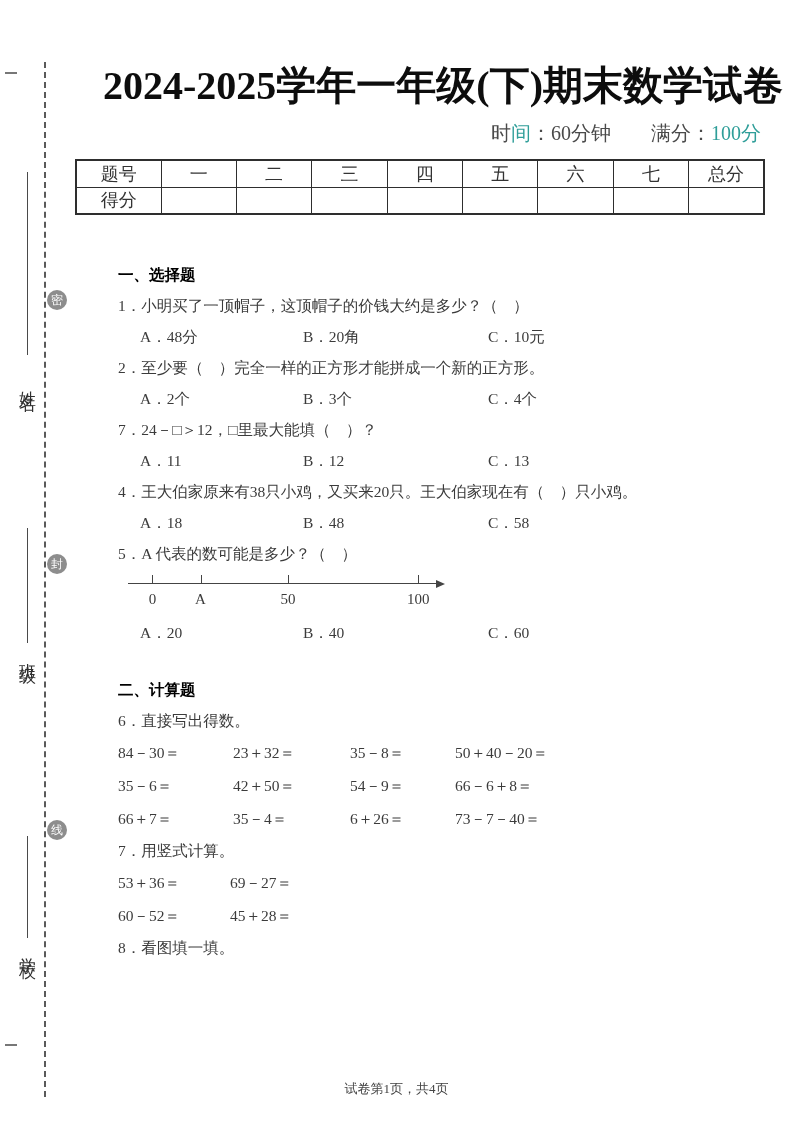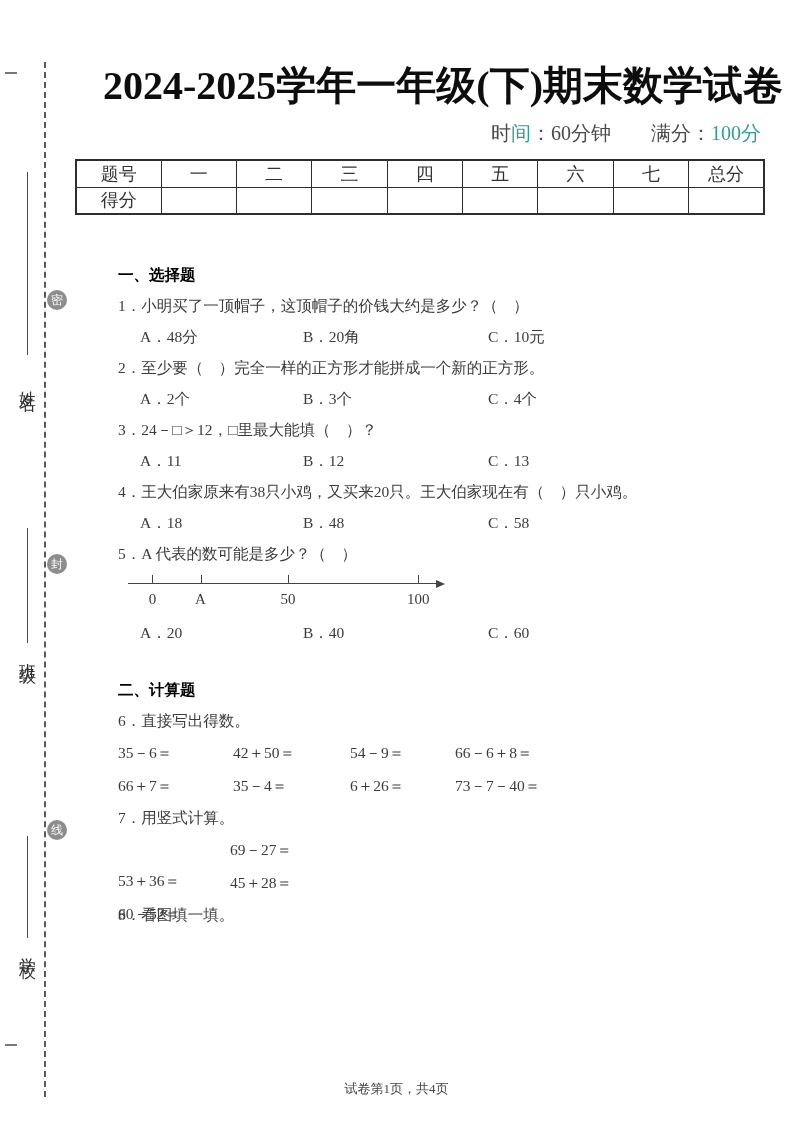--- a/index.html
+++ b/index.html
@@ -61,21 +61,21 @@
   
   .content { margin-top:44px; padding-left:43px; font-size:15.5px; color:#3b3b3b; }
   .line { height:31px; line-height:31px; white-space:nowrap; }
   .sec-title { font-weight:bold; color:#000000; }
   .opts { padding-left:22px; display:flex; }
   .opts .oA { width:163px; } .opts .oB { width:185px; } .opts .oC { flex:1; }
 
   .calc-row { height:33px; line-height:33px; display:flex; white-space:nowrap; }
   .calc-row .c1 { width:115px; } .calc-row .c2 { width:117px; } .calc-row .c3 { width:105px; }
   .vert-row { height:33px; line-height:33px; display:flex; white-space:nowrap; }
-  .vert-row .c1 { width:112px;margin-top:31px; }
+  .vert-row .c1 { width:112px; }
 
   
   .numberline { position:relative; margin-left:10px; width:318px; height:48px; }
   .nl-line { position:absolute; left:0; top:14px; width:310px; height:0; border-top:1.5px solid #444; }
   .nl-arrow {
     position:absolute; left:308px; top:10.5px; width:0; height:0;
     border-left:9px solid #444; border-top:4.5px solid transparent; border-bottom:4.5px solid transparent;
   }
   .nl-tick { position:absolute; top:6px; height:9px; width:0; border-left:1.5px solid #444; }
   .nl-label { position:absolute; top:19px; height:22px; line-height:22px; transform:translateX(-50%); font-size:15px; }
@@ -151,21 +151,21 @@
         <span class="oC">C．10元</span>
       </div>
 
       <div class="line">2．至少要（　）完全一样的正方形才能拼成一个新的正方形。</div>
       <div class="line opts">
         <span class="oA">A．2个</span>
         <span class="oB">B．3个</span>
         <span class="oC">C．4个</span>
       </div>
 
-      <div class="line">3．24－□＞12，□里最大能填（　）？</div>
+      <div class="line">7．24－□＞12，□里最大能填（　）？</div>
       <div class="line opts">
         <span class="oA">A．11</span>
         <span class="oB">B．12</span>
         <span class="oC">C．13</span>
       </div>
 
       <div class="line">4．王大伯家原来有38只小鸡，又买来20只。王大伯家现在有（　）只小鸡。</div>
       <div class="line opts">
         <span class="oA">A．18</span>
         <span class="oB">B．48</span>
@@ -190,20 +190,26 @@
       <div class="line opts">
         <span class="oA">A．20</span>
         <span class="oB">B．40</span>
         <span class="oC">C．60</span>
       </div>
 
       <div class="line sec-title" style="margin-top:26px;">二、计算题</div>
 
       <div class="line">6．直接写出得数。</div>
       <div class="calc-row">
+        <span class="c1">84－30＝</span>
+        <span class="c2">23＋32＝</span>
+        <span class="c3">35－8＝</span>
+        <span>50＋40－20＝</span>
+      </div>
+      <div class="calc-row">
         <span class="c1">35－6＝</span>
         <span class="c2">42＋50＝</span>
         <span class="c3">54－9＝</span>
         <span>66－6＋8＝</span>
       </div>
       <div class="calc-row">
         <span class="c1">66＋7＝</span>
         <span class="c2">35－4＝</span>
         <span class="c3">6＋26＝</span>
         <span>73－7－40＝</span>

